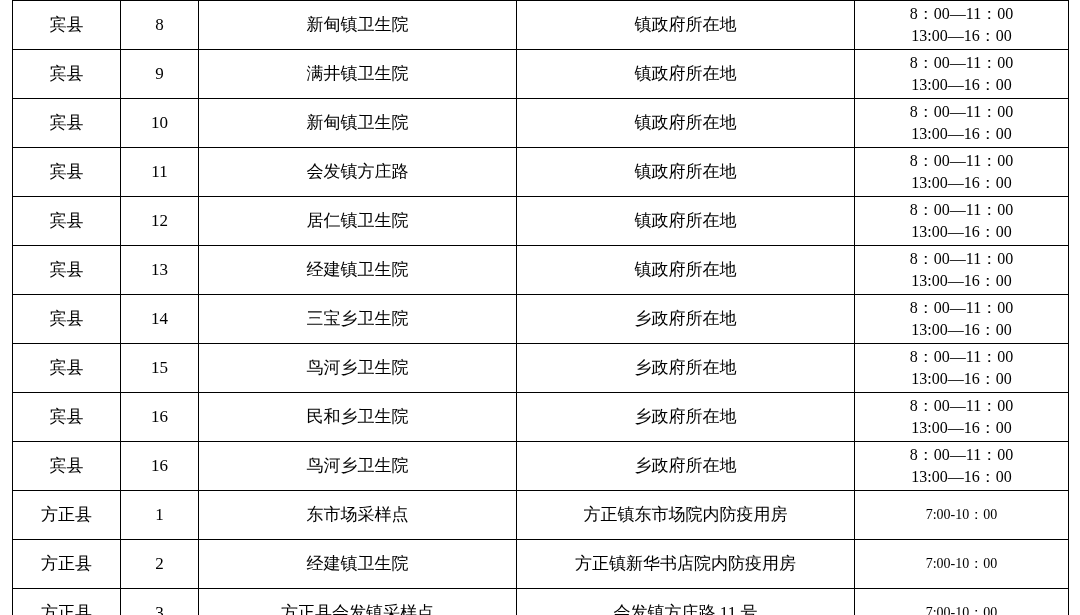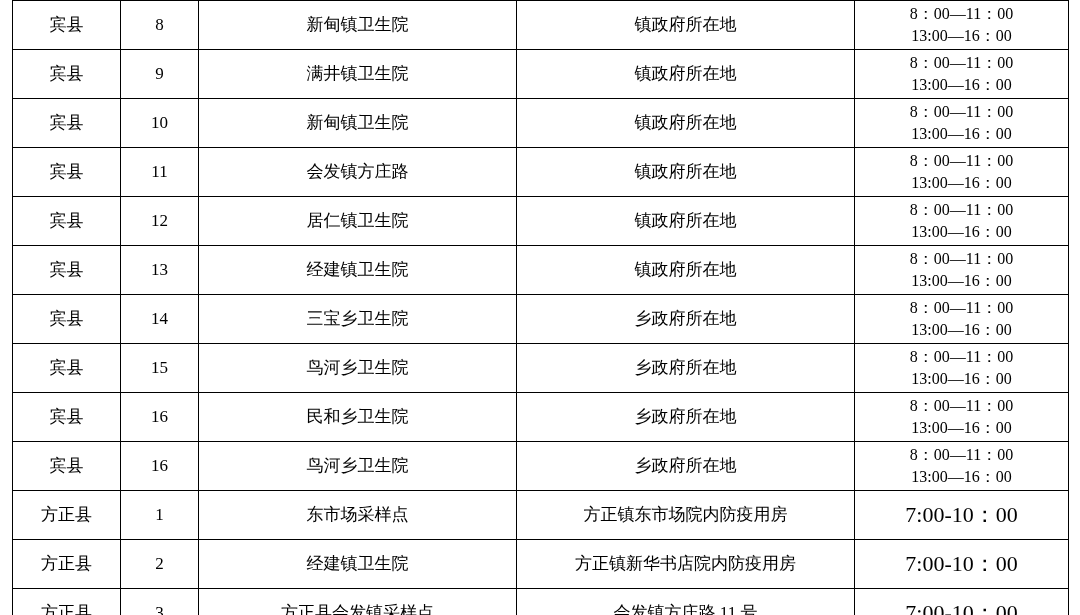--- a/index.html
+++ b/index.html
@@ -51,21 +51,21 @@
   .time-two {
     display: flex;
     flex-direction: column;
     justify-content: center;
     align-items: center;
     line-height: 1.35;
     font-size: 16px;
   }
   .time-two span { display: block; }
   .time-one {
-    font-size: 22px;
+    font-size: 14px;
   }
   .cell-inner {
     display: block;
     width: 100%;
   }
 </style>
 </head>
 <body>
 
 <div class="sheet">

